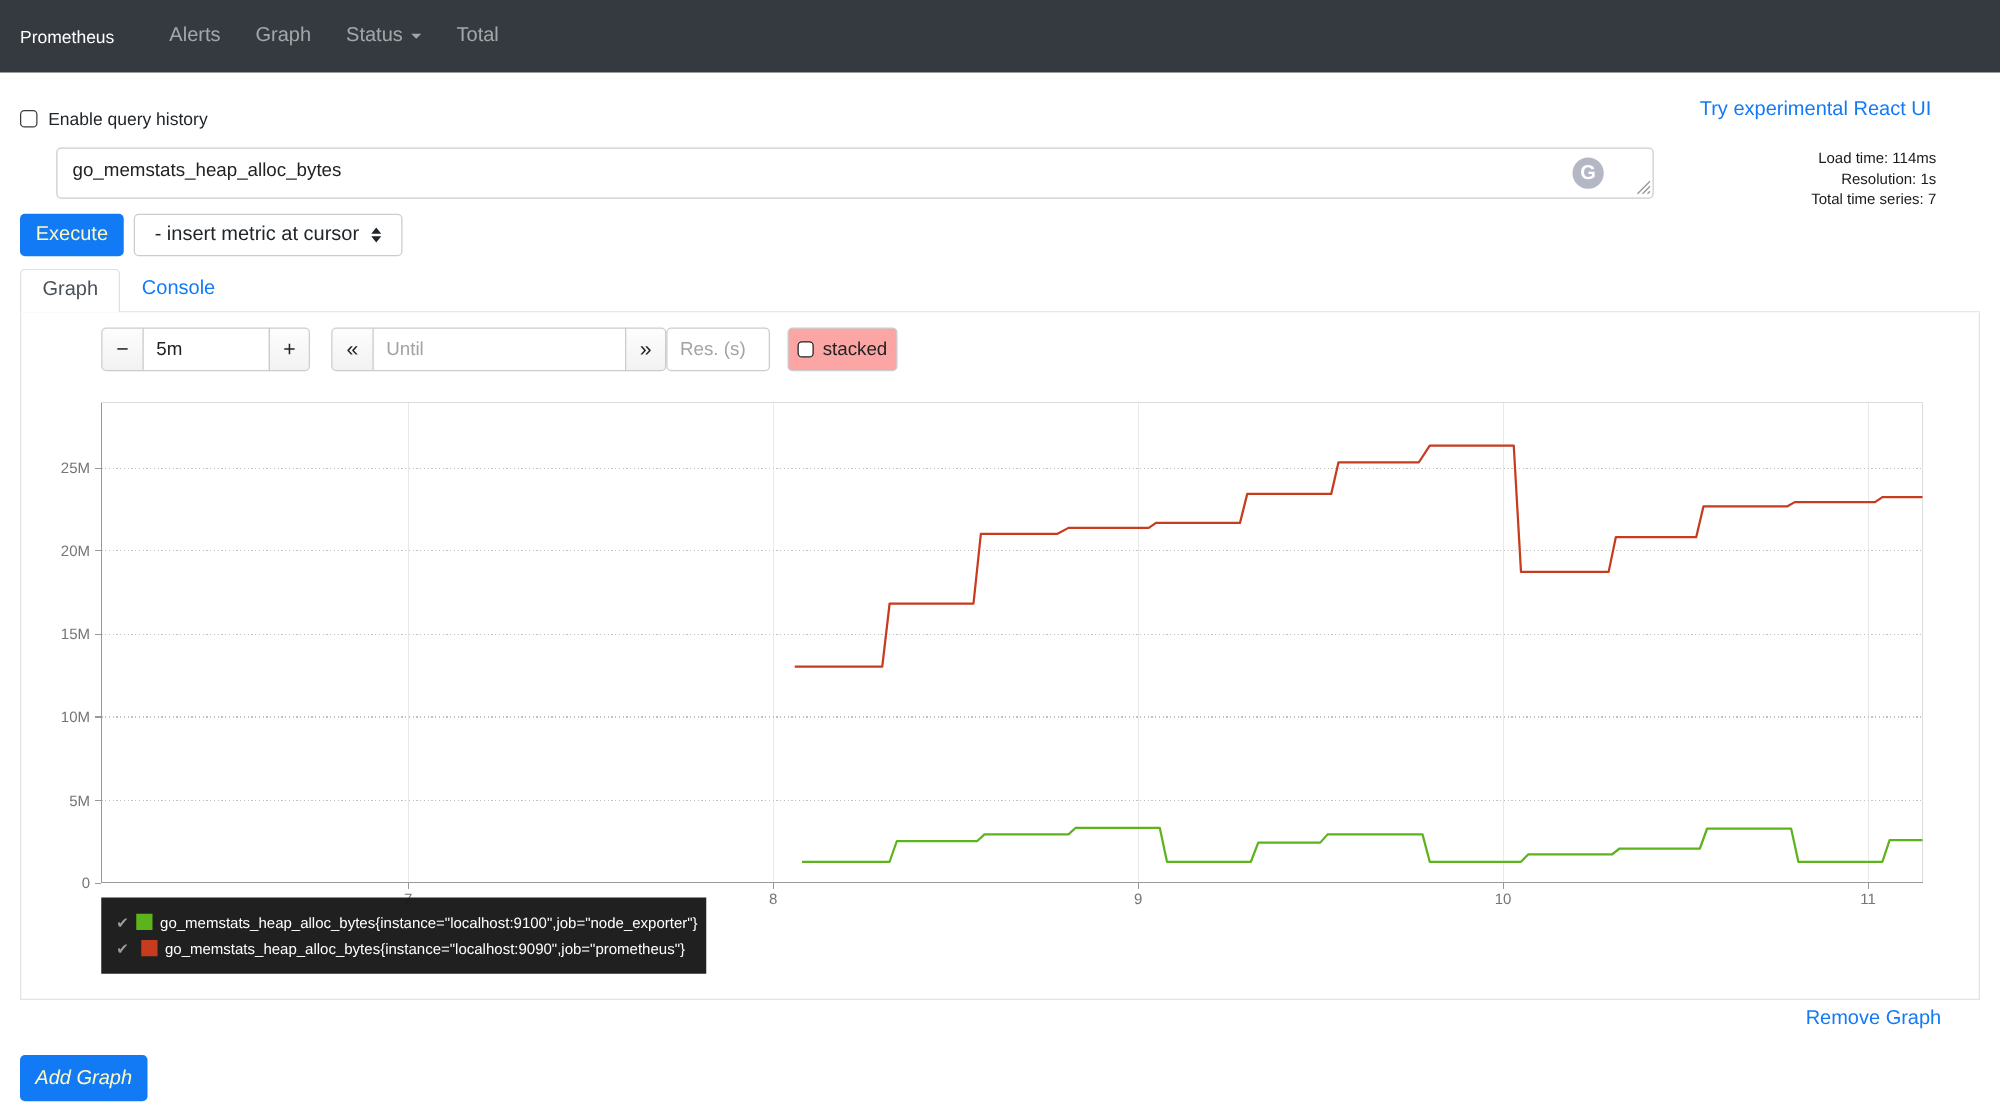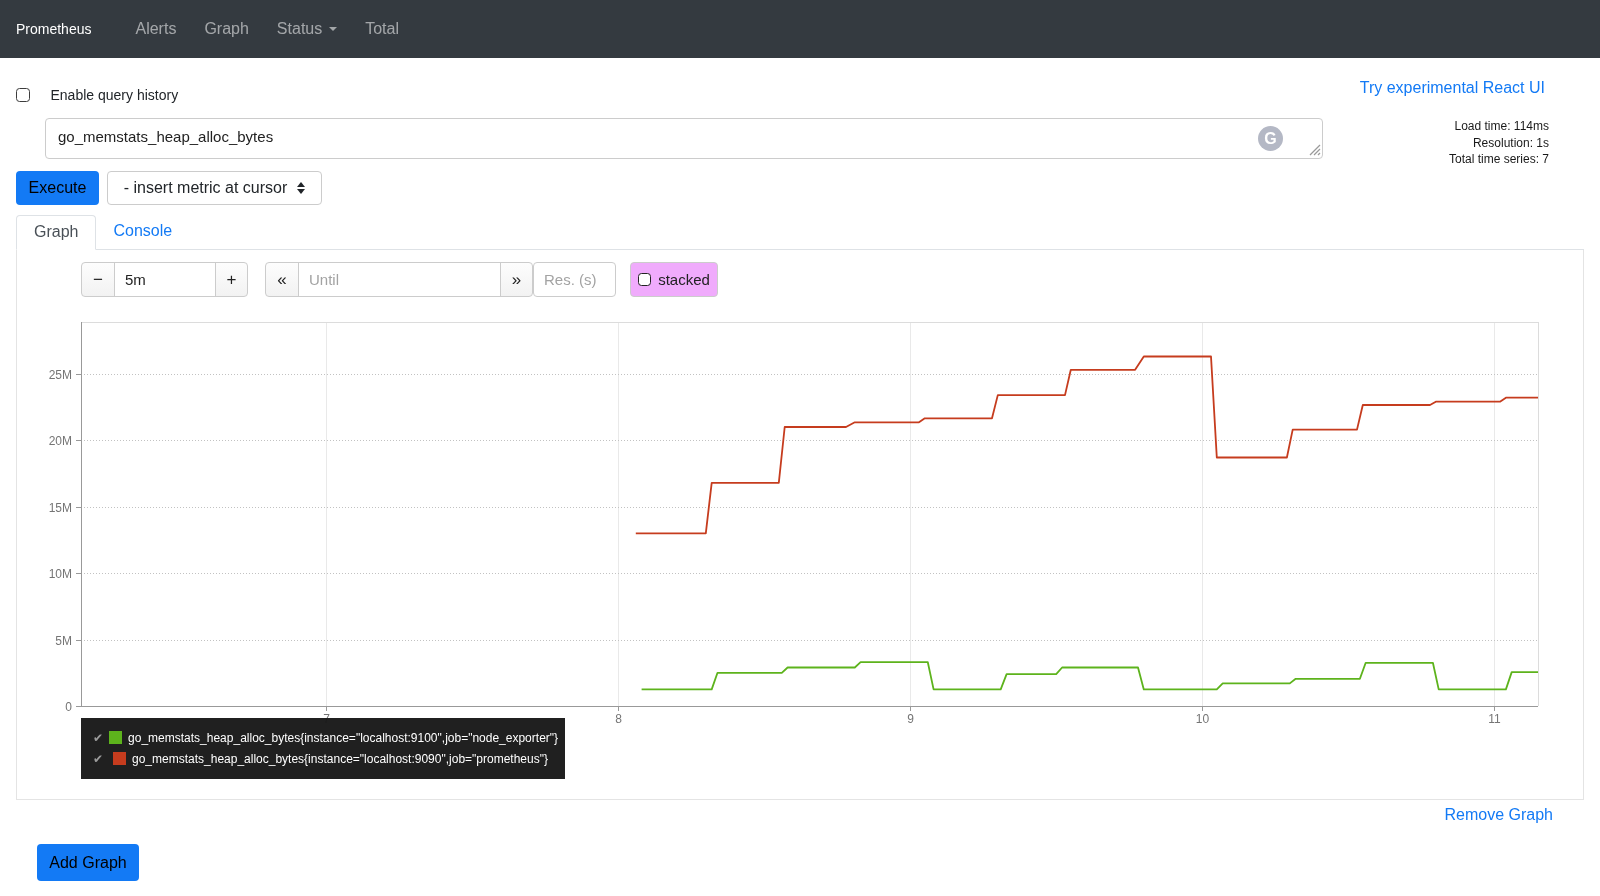--- a/index.html
+++ b/index.html
@@ -9,35 +9,35 @@
 
   
   .navbar { height:58px; background:var(--navbg); display:flex; align-items:center; padding:0 16px; }
   .brand { color:#fff; font-size:14px; margin-right:30px; cursor:pointer; }
   .nav-item { color:rgba(255,255,255,.55); font-size:16px; padding:0 14px; cursor:pointer; display:flex; align-items:center; }
   .caret { display:inline-block; width:0; height:0; border:4px solid transparent; border-top-color:rgba(255,255,255,.55); margin-left:7px; margin-top:3px; }
 
   
   .content { position:relative; padding:0 16px; }
   .react-link { position:absolute; top:21px; right:55px; color:var(--accent); font-size:16px; cursor:pointer; text-decoration:none; }
-  .history-row { display:flex; align-items:center; gap:21px; padding-top:29px; }
+  .history-row { display:flex; align-items:center; gap:9px; padding-top:29px; }
   .cbox { width:13.5px; height:13.5px; border:1.6px solid #3c3c3c; border-radius:3.5px; background:#fff; flex:0 0 auto; }
   .history-row label { font-size:14px; color:#212529; }
 
   .expr-wrap { position:relative; width:1307px; margin-top:15px;padding-left:29px; }
   .expr { width:100%; height:41px; border:1px solid #ccc; border-radius:4px; padding:9px 46px 9px 12px;
           font-family:"Liberation Sans",sans-serif; font-size:15px; color:#222; resize:none; outline:none; display:block; }
   .g-badge { position:absolute; top:8px; right:40px; width:25px; height:25px; border-radius:50%;
              background:#b4b8c5; color:#fff; font-size:16px; font-weight:bold; display:flex; align-items:center; justify-content:center; cursor:pointer; }
   .resize-h { position:absolute; right:2px; bottom:3px; cursor:nwse-resize; }
 
   .stats { position:absolute; top:60px; right:51px; text-align:right; font-size:12px; color:#1a1a1a; line-height:16.5px; }
 
   .exec-row { display:flex; margin-top:12px; }
-  .btn-blue { background:var(--accent); color:#000000; border:none; border-radius:4px; font-size:16px;
+  .btn-blue { background:var(--accent); color:#fef9c3; border:none; border-radius:4px; font-size:16px;
               font-family:"Liberation Sans",sans-serif; cursor:pointer; }
   .execute { width:83px; height:34px; }
   .metric-select { margin-left:8px; width:215px; height:34px; border:1px solid #ccc; border-radius:4px; background:#fff;
                    display:flex; align-items:center; justify-content:center; gap:10px; font-size:16px; color:#212529; cursor:pointer; }
   .updown { display:flex; flex-direction:column; gap:2px; }
   .updown i { display:block; width:0; height:0; border:4px solid transparent; }
   .updown .up { border-bottom:5px solid #212529; }
   .updown .dn { border-top:5px solid #212529; }
 
   
@@ -55,37 +55,37 @@
              font-family:"Liberation Sans",sans-serif; }
   .r-left  { border-radius:4px 0 0 4px; }
   .r-right { border-radius:0 4px 4px 0; }
   .ctl-input { height:35px; border:1px solid #ccc; margin-left:-1px; padding:0 10px; font-size:15px; color:#222;
                font-family:"Liberation Sans",sans-serif; outline:none; }
   .ctl-input::placeholder { color:#a3a3a3; }
   .w-minus{width:34px;} .w-plus{width:33px; margin-left:-1px;}
   .w-range{width:102px;} .w-until{width:203px;} .w-fwd{margin-left:-1px;}
   .gap17{margin-left:17px;} .gap14{margin-left:14px;}
   .w-res{width:83px; border-radius:4px; margin-left:0;}
-  .stacked-btn { width:88px; height:35px; border:1px solid #ccc; border-radius:4px; background:#f0abfc;
+  .stacked-btn { width:88px; height:35px; border:1px solid #ccc; border-radius:4px; background:#fca5a5;
                  display:flex; align-items:center; justify-content:center; gap:7px; cursor:pointer; }
   .stacked-btn .cbox { width:13px; height:13px; border-color:#222; }
   .stacked-btn span.lbl { font-size:15px; color:#222; }
 
   .graph-svg { position:absolute; left:0; top:0; }
 
   .legend { position:absolute; left:64px; top:468px; width:484px; height:61px; background:rgba(23,23,23,.96);
             padding:9px 12px; }
   .legend-row { display:flex; align-items:center; gap:6px; height:21px; cursor:pointer; }
   .legend-check { color:#9c9c9c; font-size:12px; width:14px; }
   .legend-box { width:13px; height:13px; flex:0 0 auto; }
   .legend-lbl { color:#fff; font-size:12px; white-space:nowrap; }
 
   .remove-row { text-align:right; padding-right:31px; margin-top:6px; }
   .remove-row a { color:var(--accent); font-size:16px; cursor:pointer; text-decoration:none; }
-  .add-graph { margin:20px 0 0 21px; width:102px; height:37px; }
+  .add-graph { margin:20px 0 0 0; width:102px; height:37px;font-style:italic; }
 </style>
 </head>
 <body>
 
 <nav class="navbar">
   <span class="brand">Prometheus</span>
   <span class="nav-item">
       <span>Alerts</span>
     </span>
   <span class="nav-item">

